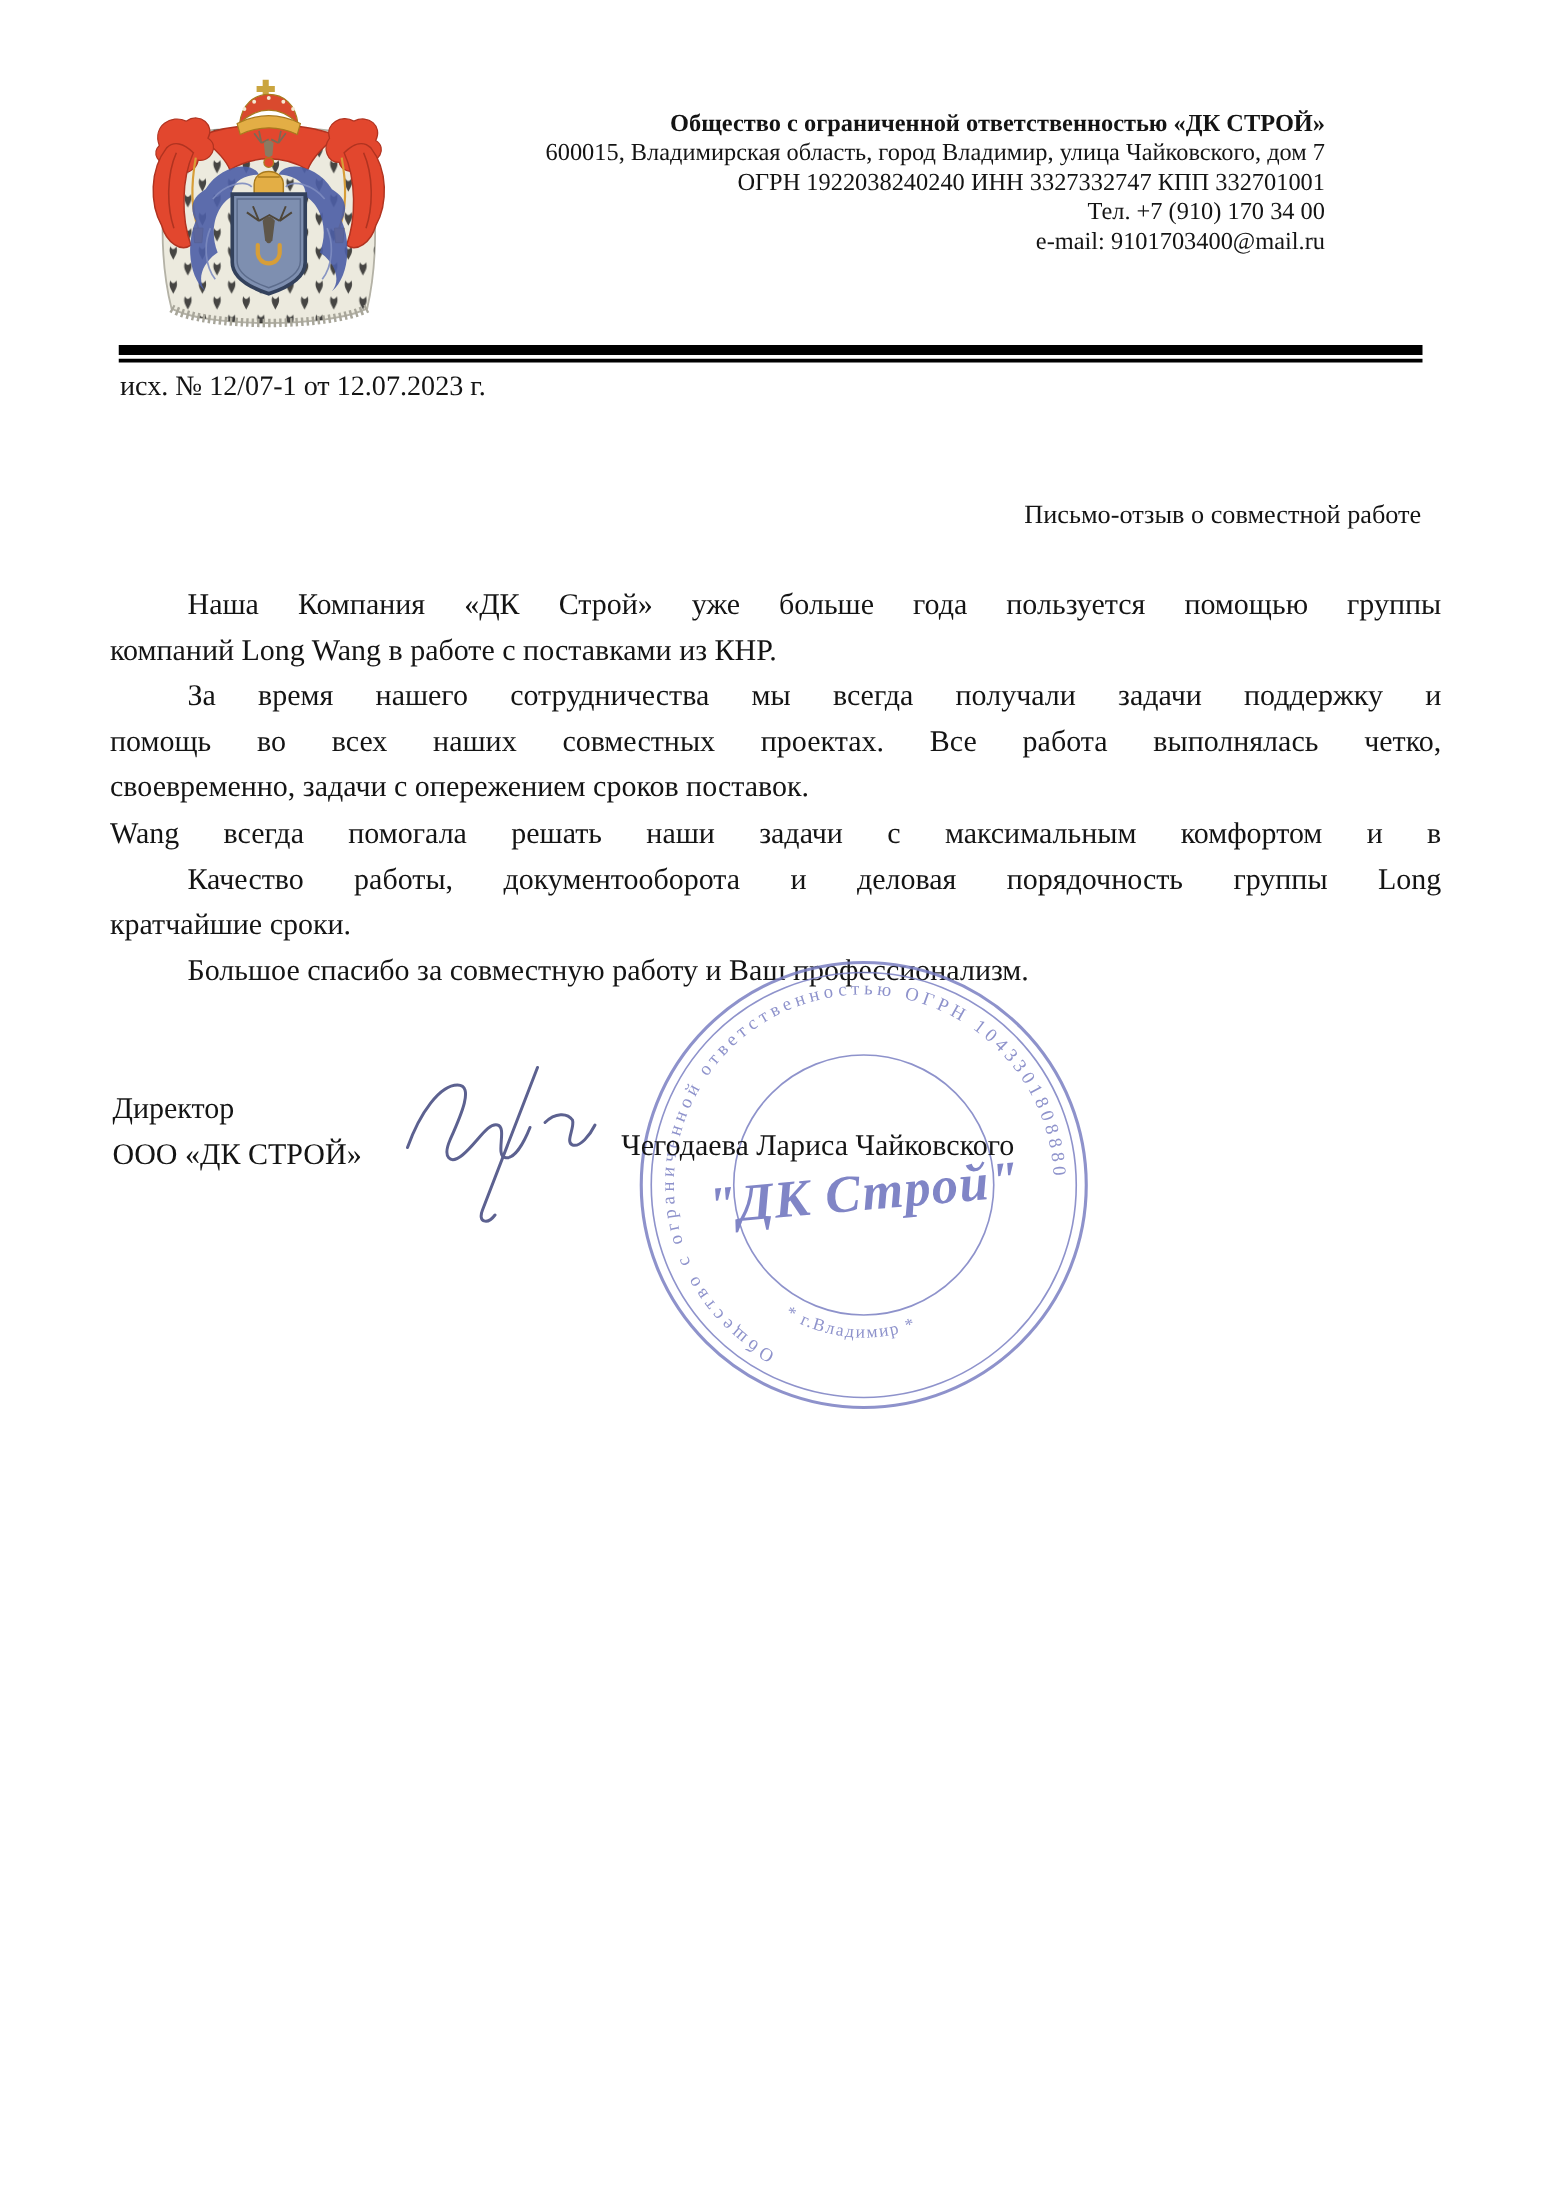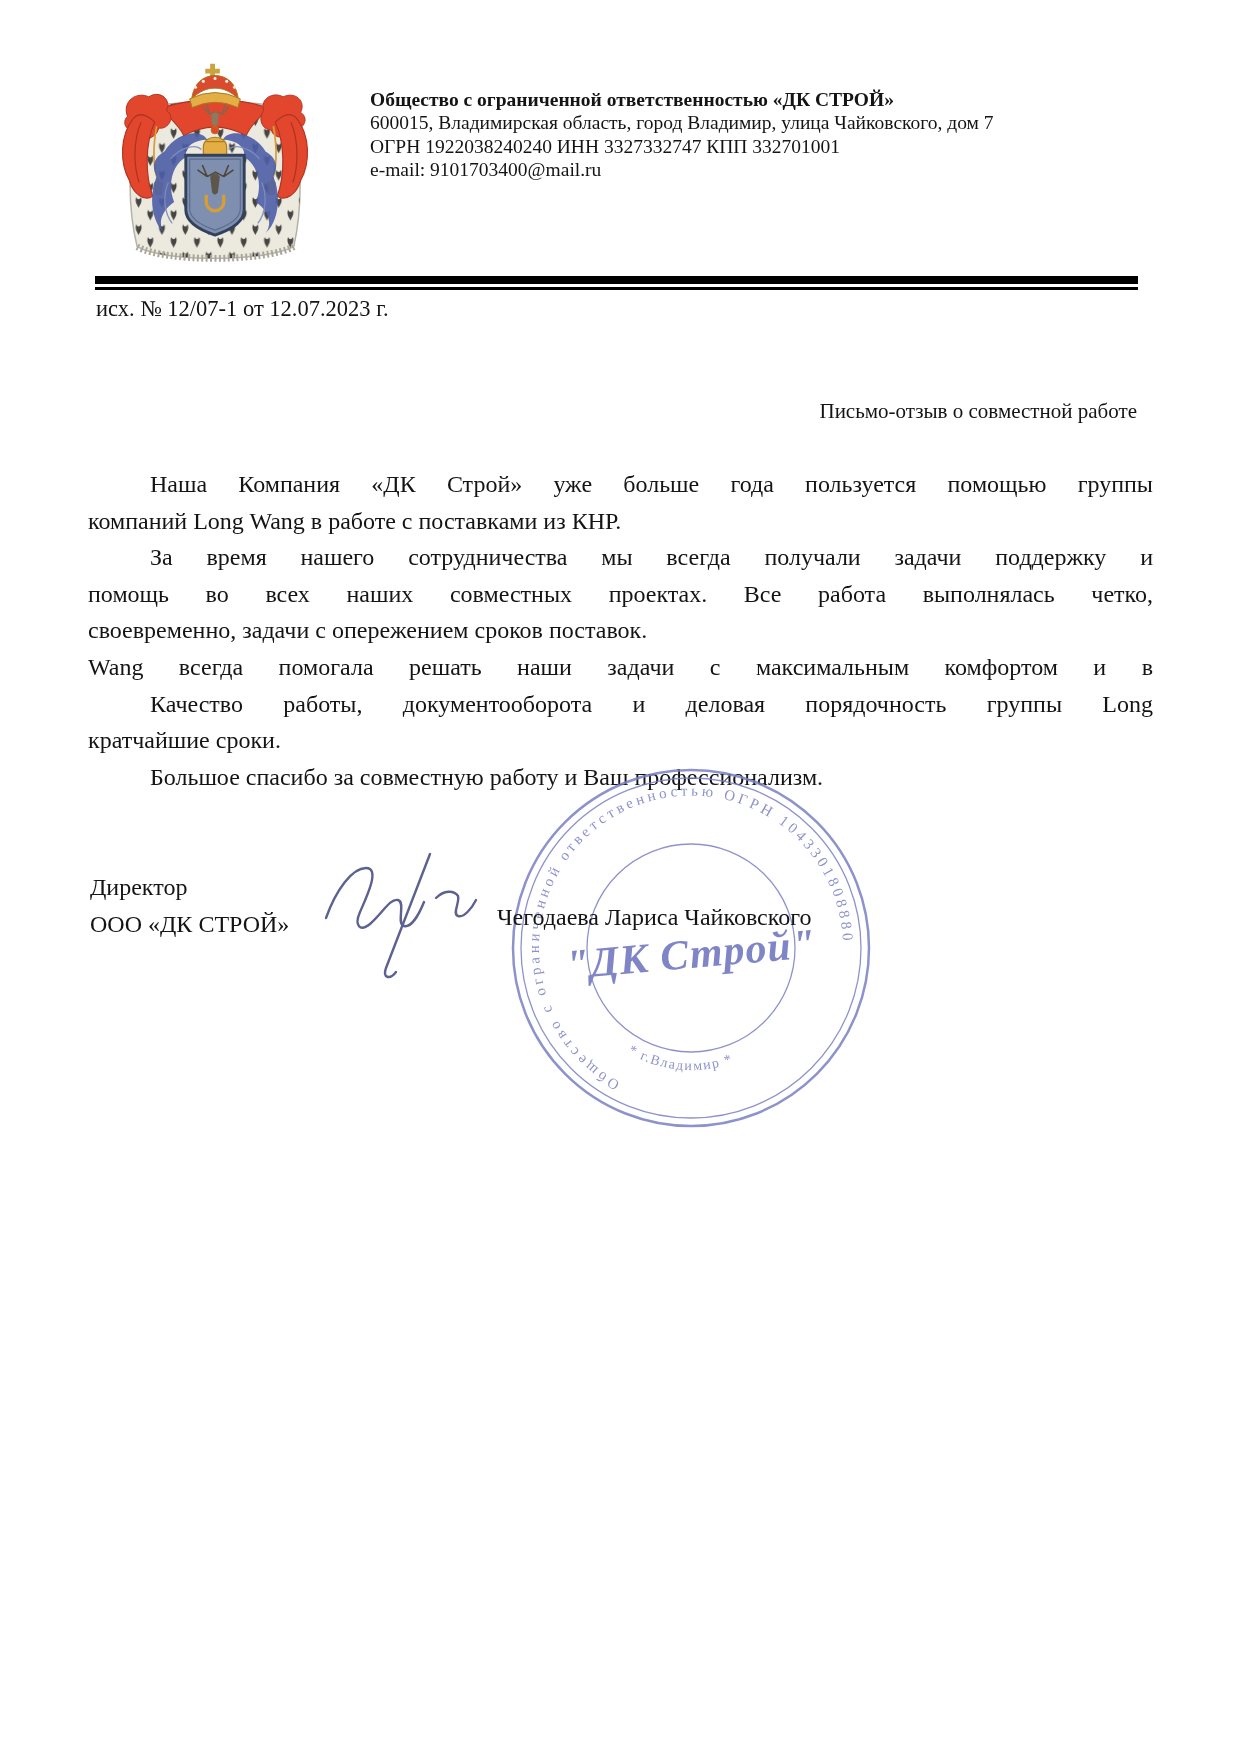--- a/index.html
+++ b/index.html
@@ -1,19 +1,19 @@
 <!DOCTYPE html>
 <html><head>
 <meta charset="utf-8">
 <style>
   html,body{margin:0;padding:0;background:#ffffff;}
   .page{position:relative;width:1241px;height:1755px;background:#ffffff;overflow:hidden;
         font-family:"Liberation Serif","DejaVu Serif",serif;color:#141414;}
   .logo{position:absolute;left:108px;top:58px;width:214px;height:214px;}
-  .letterhead{position:absolute;left:370px;top:88px;width:690px;font-size:19.5px;line-height:23.4px;}
+  .letterhead{position:absolute;left:370px;top:88px;width:690px;font-size:19.5px;line-height:23.4px;text-align:right;}
   .lh-bold{font-weight:bold;}
   .sep{position:absolute;left:95px;top:276px;width:1043px;}
   .sep-thick{height:8px;background:#000;}
   .sep-thin{height:3px;background:#000;margin-top:3px;}
   .ref{position:absolute;left:96px;top:296px;font-size:22.5px;}
   .title{position:absolute;left:72px;top:399px;width:1065px;text-align:right;font-size:21px;}
   .body-text{position:absolute;left:88px;top:466px;width:1065px;font-size:24px;line-height:36.6px;}
   .just{text-align:justify;text-align-last:justify;}
   .ind{text-indent:62px;}
   .sig-block{position:absolute;left:90px;top:869px;font-size:24px;line-height:36.6px;z-index:3;}
@@ -100,20 +100,21 @@
         <circle cx="110" cy="21" r="1.6"></circle>
       <circle cx="122" cy="24" r="1.6"></circle>
         <circle cx="130" cy="30" r="1.6"></circle>
     </g>
   </svg>
 
   <div class="letterhead">
     <div class="lh-bold">Общество с ограниченной ответственностью «ДК СТРОЙ»</div>
     <div>600015, Владимирская область, город Владимир, улица Чайковского, дом 7</div>
     <div>ОГРН 1922038240240 ИНН 3327332747 КПП 332701001</div>
+    <div>Тел. +7 (910) 170 34 00</div>
     <div>e-mail: 9101703400@mail.ru</div>
   </div>
 
   <div class="sep">
     <div class="sep-thick"></div>
     <div class="sep-thin"></div>
   </div>
 
   <div class="ref">исх. № 12/07-1 от 12.07.2023 г.</div>
 

